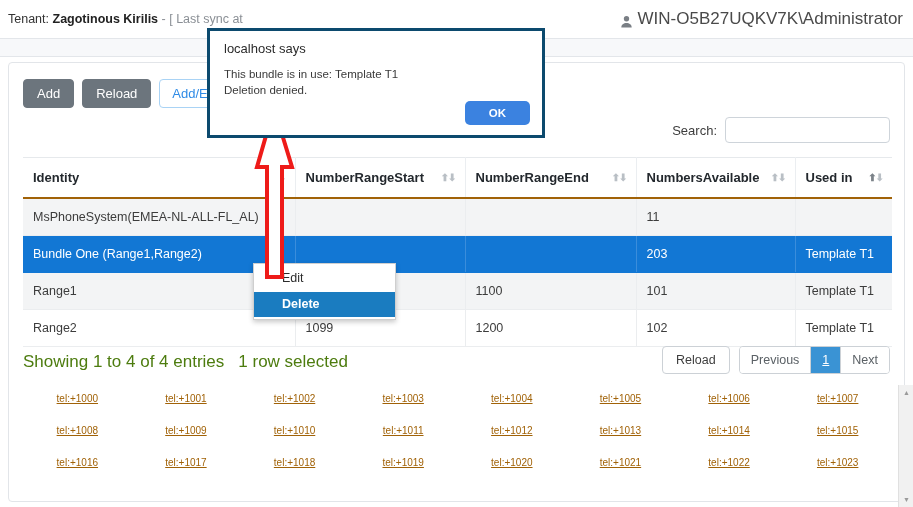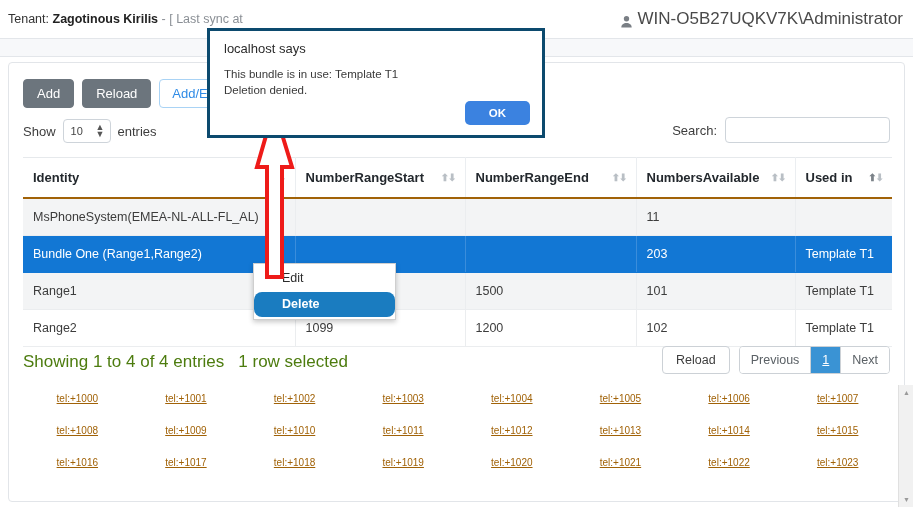--- a/index.html
+++ b/index.html
@@ -158,21 +158,21 @@
   .ctx-menu {
     position:absolute; left:253px; top:263px; width:143px;
     background:#ffffff; border:1px solid #cfcfcf;
     box-shadow:0 2px 5px rgba(0,0,0,0.22); z-index:40;
     padding:2px 0;
   }
   .ctx-item {
     font-size:12.5px; color:#2b2b2b; padding:5px 10px 5px 28px;
     cursor:pointer; line-height:1.25;
   }
-  .ctx-item.sel { background:#1a7cc0; color:#ffffff; font-weight:bold;border-radius:8px; }
+  .ctx-item.sel { background:#1a7cc0; color:#ffffff; font-weight:bold; }
 
   
   .alert-dialog {
     position:absolute; left:207px; top:0px; width:338px; height:110px;
     background:#ffffff; border:3px solid #0c4a6e; z-index:60;margin-top:28px;
   }
   .alert-inner { position:relative; width:100%; height:100%; padding:10px 14px; }
   .alert-title { font-size:13px; color:#2b2b2b; margin-bottom:11px; }
   .alert-msg { font-size:11.5px; color:#3a3a3a; line-height:15.5px; }
   .alert-ok {
@@ -211,28 +211,20 @@
 
   <div class="card">
 
     <div class="toolbar">
       <button class="btn-grey">Add</button>
       <button class="btn-grey">Reload</button>
       <button class="btn-outline">Add/Edit Bundle</button>
     </div>
 
     <div class="ctl-row">
-      <div class="show-entries">
-        <span>Show</span>
-        <span class="sel-wrap">
-          <select class="len-select" id="lenSelect"><option value="10">10</option><option value="25">25</option><option value="50">50</option><option value="100">100</option></select>
-          <span class="sel-arrows">▲<br>▼</span>
-        </span>
-        <span>entries</span>
-      </div>
       <div class="search-box">
         <span>Search:</span>
         <input class="search-input" type="text" id="searchInput" placeholder="" style="">
       </div>
     </div>
 
     <div class="tbl-wrap">
       <table class="dt">
         <colgroup>
           <col style="width:272px">
@@ -261,21 +253,21 @@
             <tr class="row-selected">
               <td>Bundle One (Range1,Range2)</td>
               <td></td>
               <td></td>
               <td>203</td>
               <td>Template T1</td>
             </tr>
             <tr class="row-odd">
               <td>Range1</td>
               <td></td>
-              <td>1500</td>
+              <td>1100</td>
               <td>101</td>
               <td>Template T1</td>
             </tr>
             <tr class="row-even">
               <td>Range2</td>
               <td>1099</td>
               <td>1200</td>
               <td>102</td>
               <td>Template T1</td>
             </tr>

